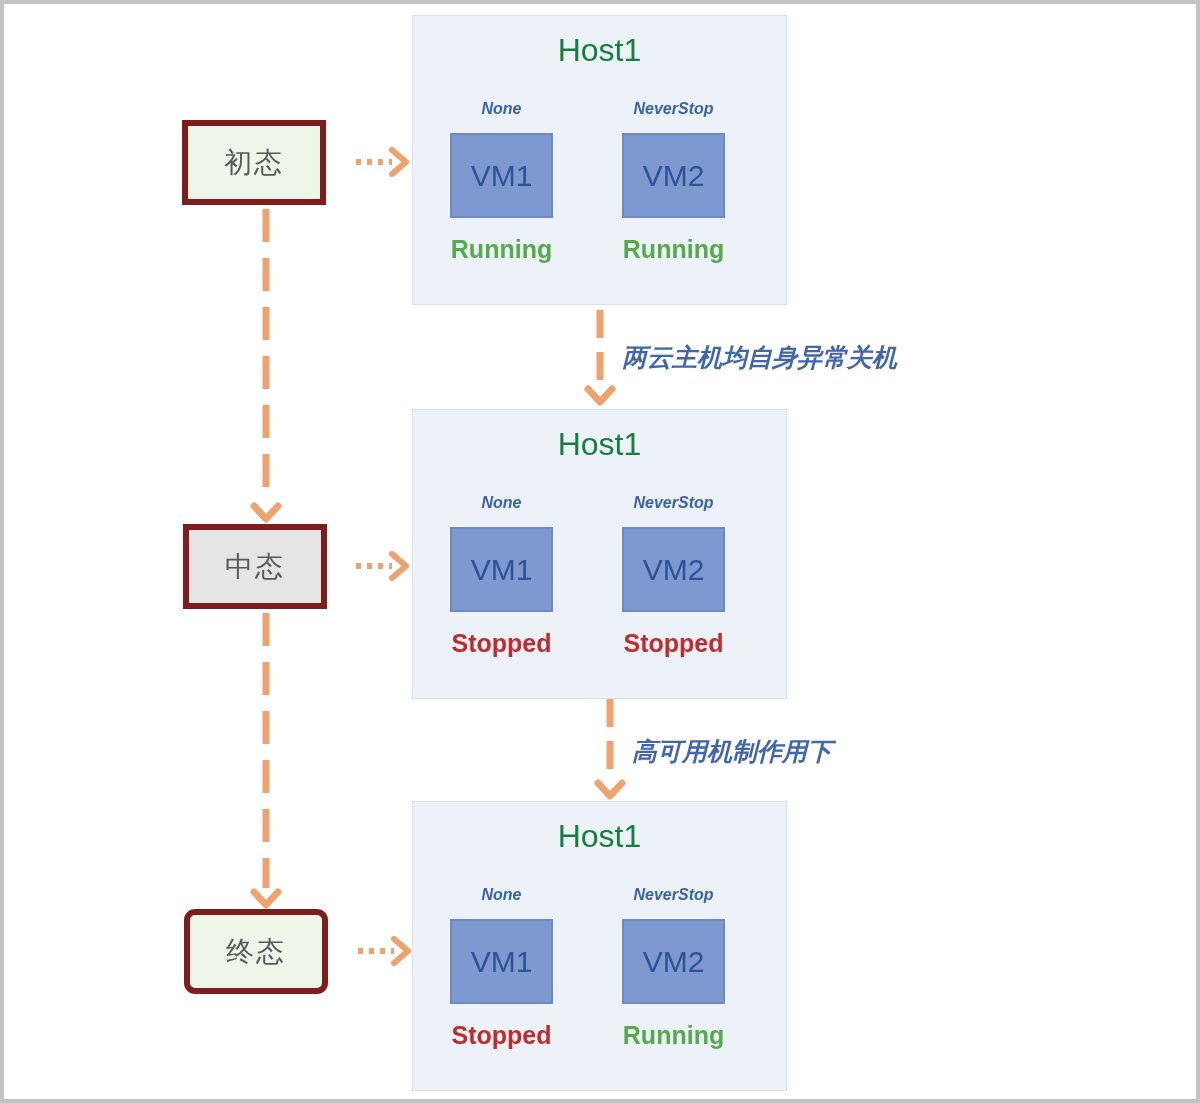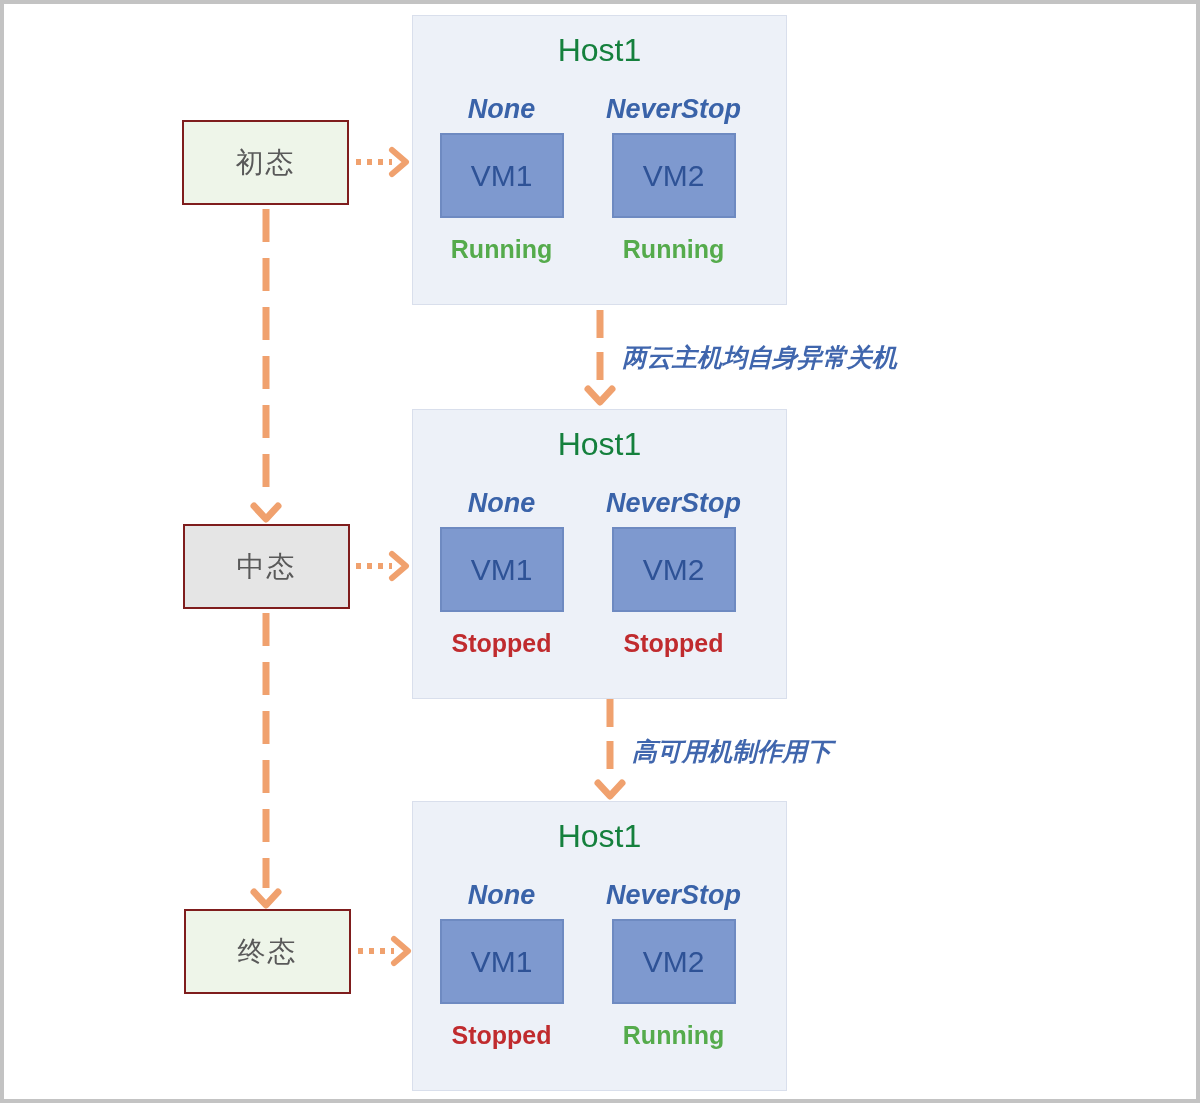--- a/index.html
+++ b/index.html
@@ -14,23 +14,23 @@
   }
   .arrows{position:absolute;left:0;top:0;width:1196px;height:1099px;pointer-events:none;}
   .dot-line{stroke:var(--arrow);stroke-width:6;stroke-dasharray:5 6;fill:none;}
   .dash-line{stroke:var(--arrow);stroke-width:7;stroke-dasharray:33 16;fill:none;}
   .dash-line.short{stroke-dasharray:28 14;}
   .chev{stroke:var(--arrow);stroke-width:7;fill:none;stroke-linecap:round;stroke-linejoin:round;}
   .chev.small{stroke-width:6;}
 
   .state-box{
     position:absolute;
-    width:167px;height:85px;
+    width:144px;height:85px;
     box-sizing:border-box;
-    border:2px solid #7f1d1d;
+    border:6px solid #7f1d1d;
     display:flex;align-items:center;justify-content:center;
     font-size:28px;color:var(--state-text);
     letter-spacing:2px;
   }
 
   .host-box{
     position:absolute;
     left:408px;width:375px;height:290px;
     box-sizing:border-box;
     background:var(--host-bg);
@@ -40,25 +40,25 @@
     margin:14px 0 0;
     font-size:32px;font-weight:400;line-height:40px;
     text-align:center;color:#15803d;
   }
   .vm-row{
     display:flex;justify-content:center;gap:52px;
     margin-top:24px;padding-right:24px;
   }
   .vm-col{width:120px;display:flex;flex-direction:column;align-items:center;}
   .vm-policy{
-    font-size:27px;font-style:italic;font-weight:600;
+    font-size:16px;font-style:italic;font-weight:600;
     line-height:30px;white-space:nowrap;color:var(--policy-text);
   }
   .vm-box{
-    width:124px;height:85px;margin-top:9px;
+    width:103px;height:85px;margin-top:9px;
     box-sizing:border-box;
     background:var(--vm-fill);
     border:2px solid var(--vm-border);
     display:flex;align-items:center;justify-content:center;
     font-size:30px;color:var(--vm-text);
   }
   .vm-status{
     margin-top:16px;
     font-size:25px;font-weight:700;
     line-height:30px;white-space:nowrap;
@@ -107,21 +107,21 @@
       <polyline class="chev" points="594,779 606,792 618,779"></polyline>
     </g>
   </svg>
 
   <div class="state-box" style="left: 178px; top: 116px; background: rgb(238, 245, 233);">
     <span>初态</span>
   </div>
   <div class="state-box" style="left: 179px; top: 520px; background: #e5e5e5;">
     <span>中态</span>
   </div>
-  <div class="state-box" style="left: 180px; top: 905px; background: rgb(238, 245, 233);">
+  <div class="state-box" style="left: 180px; top: 905px; background: rgb(238, 245, 233); border-radius: 11px;">
     <span>终态</span>
   </div>
 
   <section class="host-box" style="top:11px;">
     <h2 class="host-title">Host1</h2>
     <div class="vm-row">
       <div class="vm-col">
         <div class="vm-policy">None</div>
         <div class="vm-box">
           <span>VM1</span>

